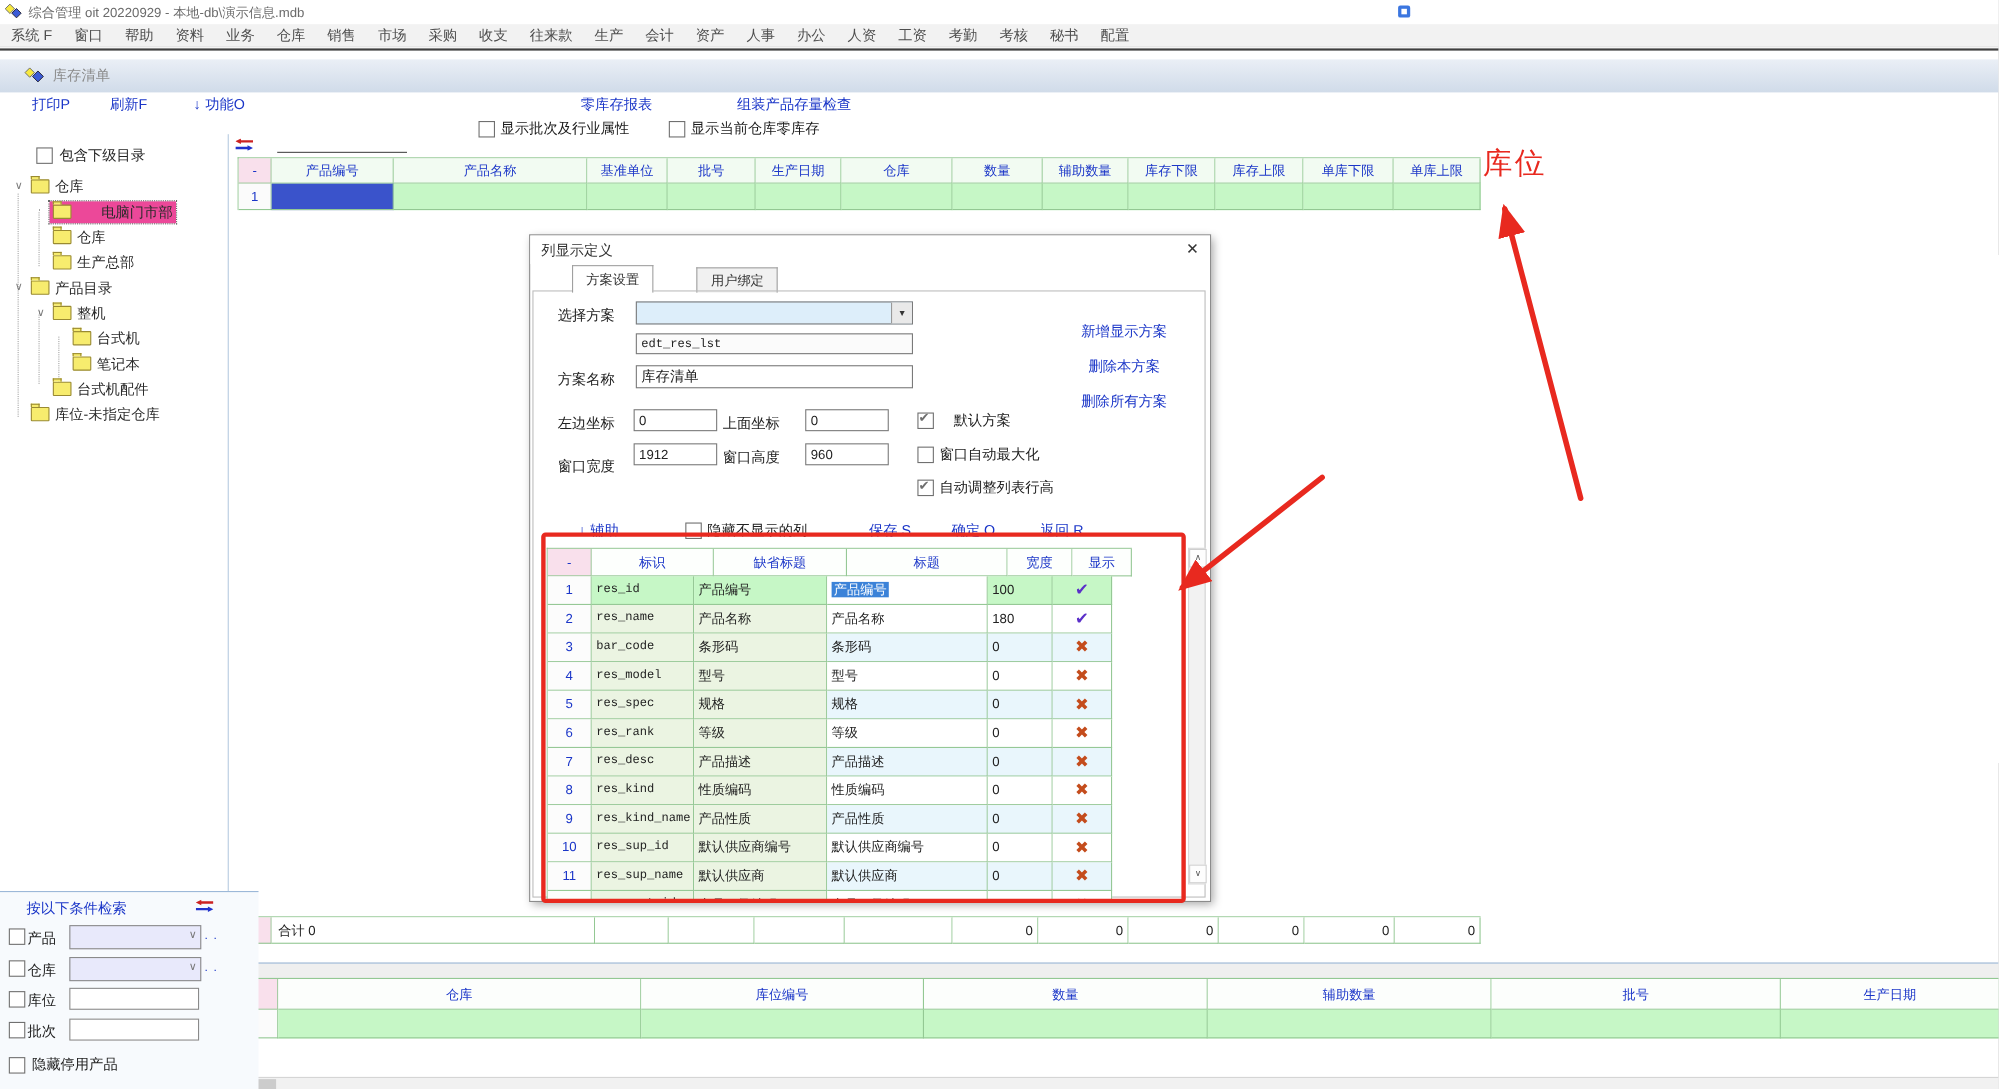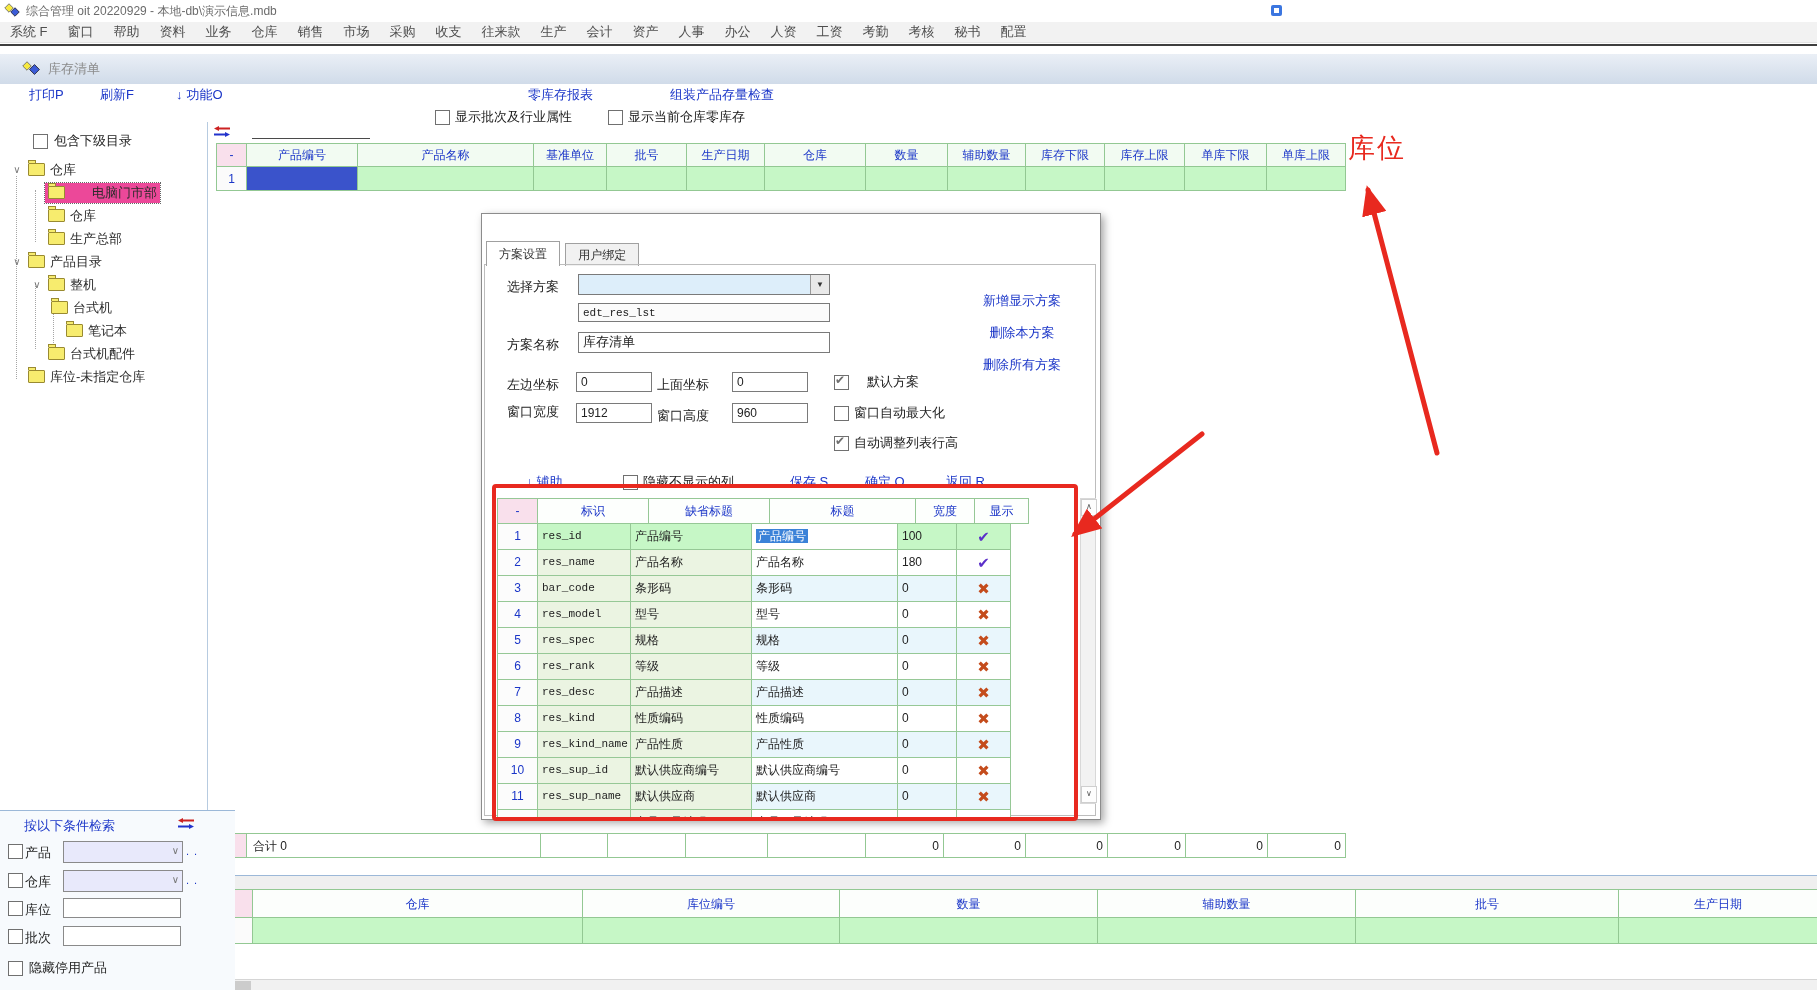--- a/index.html
+++ b/index.html
@@ -83,21 +83,21 @@
   .more{position:absolute;left:186px;top:4px;color:#1b36c8;font-size:11px;letter-spacing:1px;}
   .hiderow{position:absolute;left:8px;top:148px;display:flex;align-items:center;font-size:13px;}
   
   .dialog{left:481px;top:213px;width:618px;height:605px;background:#fff;border:1px solid #8c8c8c;
           box-shadow:3px 3px 8px rgba(0,0,0,.35);z-index:10;overflow:hidden;}
   .dtitle{position:absolute;left:0;top:0;width:100%;height:26px;background:#fff;}
   .dtitle .dtext{position:absolute;left:10px;top:5px;font-size:13px;color:#333;}
   .dclose{position:absolute;right:10px;top:4px;font-size:14px;color:#333;cursor:pointer;}
   .dtabs{position:absolute;left:4px;top:27px;height:24px;}
   .dtab{display:inline-block;height:22px;line-height:22px;padding:0 12px;border:1px solid #a0a0a0;border-bottom:none;
-        background:#f1f1f1;color:#333;font-size:12px;margin-right:2px;vertical-align:bottom;}
+        background:#f1f1f1;color:#333;font-size:12px;margin-right:2px;vertical-align:bottom;margin-left:34px;}
   .dtab.active{background:#fff;height:24px;line-height:24px;position:relative;z-index:3;}
   .tabframe{position:absolute;left:2px;top:50px;width:612px;height:552px;border:1px solid #bdbdbd;box-sizing:border-box;}
   .dlabel{position:absolute;font-size:13px;color:#222;}
   .dinput{position:absolute;border:1px solid #7a7a7a;background:#fff;box-sizing:border-box;font-size:12px;line-height:18px;padding-left:4px;}
   .dcombo{position:absolute;left:96px;top:60px;width:252px;height:21px;background:#ddeefa;border:1px solid #7a7a7a;box-sizing:border-box;}
   .dcombo .btn{position:absolute;right:0;top:0;width:18px;height:19px;background:#e9e9e9;border-left:1px solid #999;
                text-align:center;font-size:8px;line-height:19px;color:#333;}
   .mono{font-family:"Liberation Mono","DejaVu Sans Mono",monospace;font-size:11px;}
   .dlinks{position:absolute;left:480px;top:80px;width:120px;text-align:center;}
   .dlink{color:#1b36c8;font-size:13px;line-height:14px;margin-bottom:18px;cursor:pointer;}
@@ -345,21 +345,21 @@
       </div>
 
       <div class="titem" style="padding-left: 29px;">
         <span class="texp">∨</span>
         <span class="tin">
           <span class="folder"></span>
           <span class="tlabel">整机</span>
         </span>
       </div>
 
-      <div class="titem" style="padding-left: 32px;">
+      <div class="titem" style="padding-left: 47px;">
         <span class="texp"></span>
         <span class="tin">
           <span class="folder"></span>
           <span class="tlabel">台式机</span>
         </span>
       </div>
 
       <div class="titem" style="padding-left: 47px;">
         <span class="texp"></span>
         <span class="tin">
@@ -419,20 +419,24 @@
       <span class="slbl">批次</span>
       <span class="sinput"></span>
     </div>
     <div class="hiderow">
       <span class="cb"></span>
       <span style="margin-left:6px;">隐藏停用产品</span>
     </div>
   </div>
 
   <div class="abs dialog">
+    <div class="dtitle">
+      <span class="dtext">列显示定义</span>
+      <span class="dclose">✕</span>
+    </div>
     <div class="dtabs">
       <span class="dtab active">方案设置</span>
       <span class="dtab">用户绑定</span>
     </div>
     <div class="tabframe"></div>
 
     <span class="dlabel" style="left:25px;top:64px;">选择方案</span>
     <span class="dcombo">
       <span class="btn">▼</span>
     </span>
@@ -449,21 +453,21 @@
 
     <span class="dlabel" style="left:25px;top:162px;">左边坐标</span>
     <span class="dinput" style="left:94px;top:158px;width:76px;height:20px;">0</span>
     <span class="dlabel" style="left:175px;top:162px;">上面坐标</span>
     <span class="dinput" style="left:250px;top:158px;width:76px;height:20px;">0</span>
     <div class="dcheckrow" style="left:352px;top:159px;">
       <span class="cb on"></span>
       <span style="margin-left:18px;">默认方案</span>
     </div>
 
-    <span class="dlabel" style="left:25px;top:189px;">窗口宽度</span>
+    <span class="dlabel" style="left:25px;top:201px;">窗口宽度</span>
     <span class="dinput" style="left:94px;top:189px;width:76px;height:20px;">1912</span>
     <span class="dlabel" style="left:175px;top:193px;">窗口高度</span>
     <span class="dinput" style="left:250px;top:189px;width:76px;height:20px;">960</span>
     <div class="dcheckrow" style="left:352px;top:190px;">
       <span class="cb"></span>
       <span style="margin-left:5px;">窗口自动最大化</span>
     </div>
     <div class="dcheckrow" style="left:352px;top:220px;">
       <span class="cb on"></span>
       <span style="margin-left:5px;">自动调整列表行高</span>

